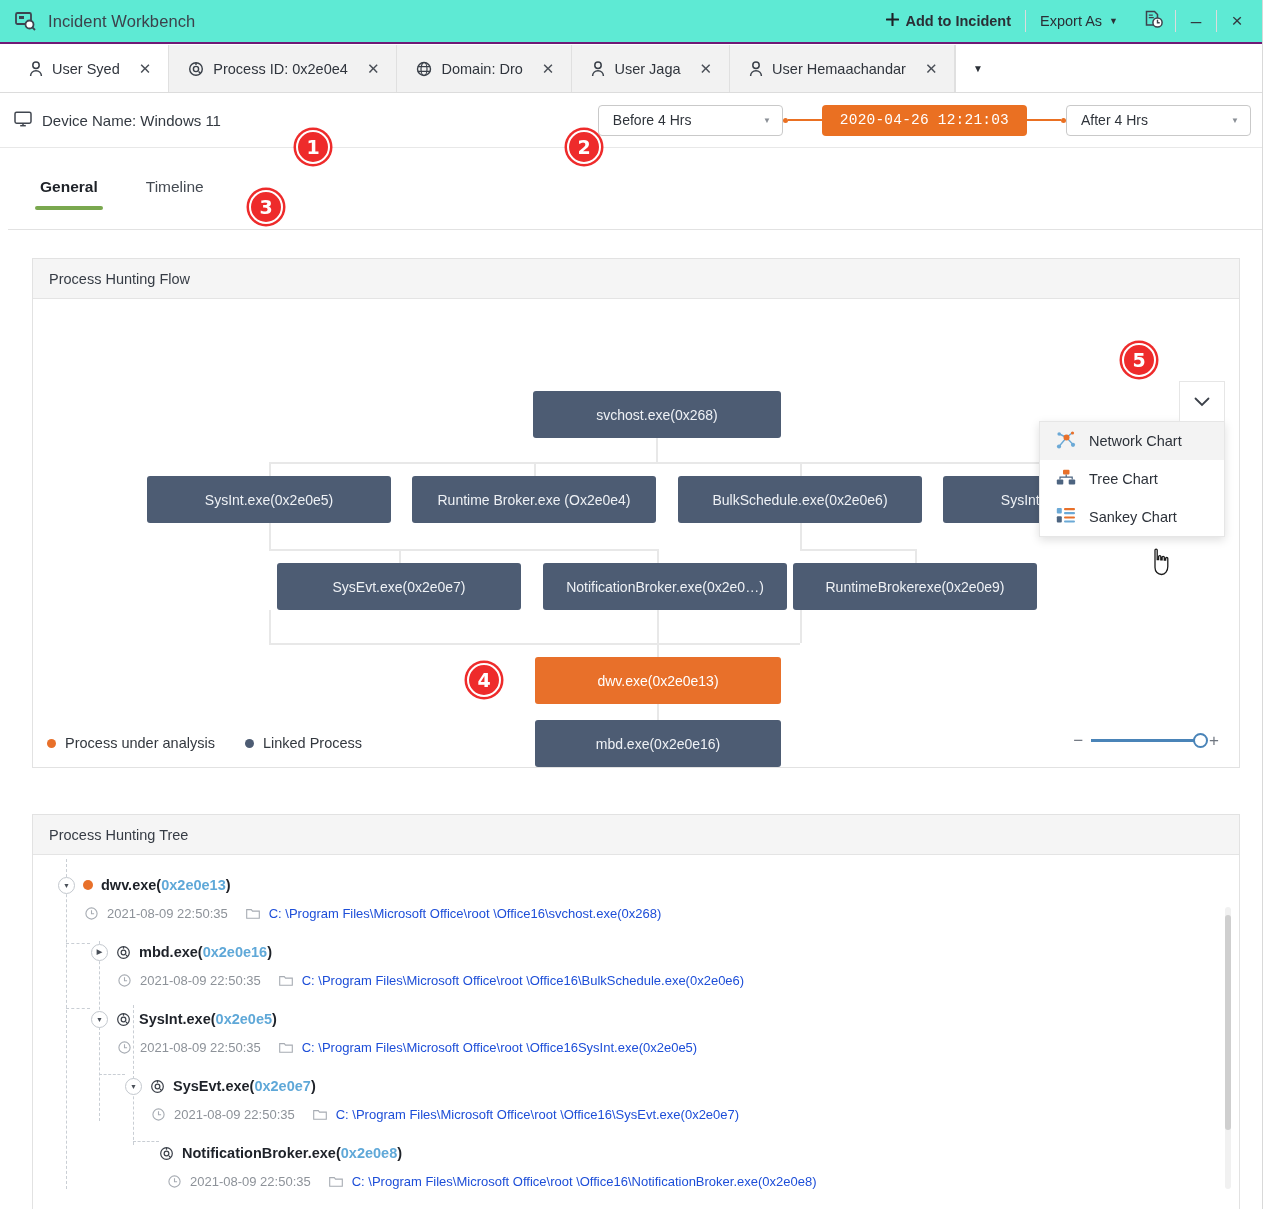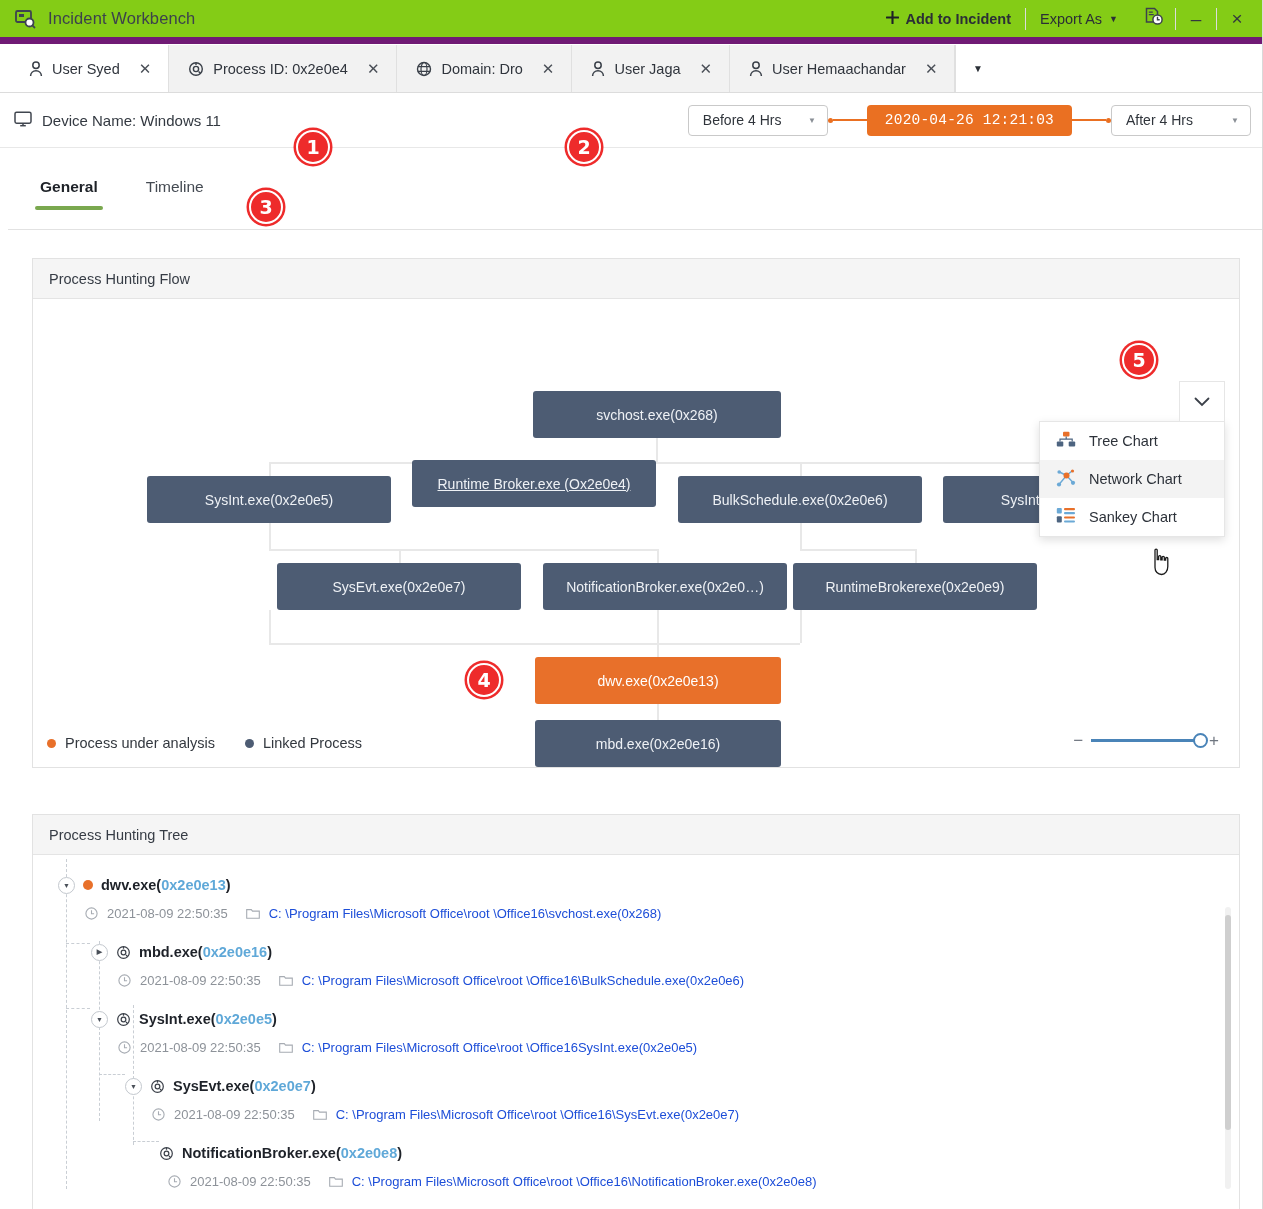--- a/index.html
+++ b/index.html
@@ -14,22 +14,22 @@
     height: 1209px;
     background: #ffffff;
     overflow: hidden;
     border-right: 1px solid #d9d9d9;
   }
 
   
   .titlebar {
     position: absolute; left: 0; top: 0;
     width: 1263px; height: 44px;
-    background: #84cc16;
-    border-bottom: 7px solid #701a75;
+    background: #5eead4;
+    border-bottom: 2px solid #701a75;
     display: flex; align-items: center;
   }
   .tb-logo {
     margin-left: 14px; width: 22px; height: 22px;
     display: flex; align-items: center; justify-content: center;
     color: #3d4450;
   }
   .tb-title {
     margin-left: 12px;
     font-size: 16.5px; color: #3c424c; letter-spacing: .1px;
@@ -94,21 +94,21 @@
   }
   .dev-name {
     margin-left: 14px; display: flex; align-items: center; gap: 10px;
     font-size: 15px; color: #333941;
   }
   .timectrl {
     margin-left: auto; margin-right: 12px;
     display: flex; align-items: center;
   }
   .time-select {
-    width: 140px; height: 31px;
+    width: 185px; height: 31px;
     border: 1px solid #c9c9c9; border-radius: 4px;
     background: #ffffff;
     display: flex; align-items: center; justify-content: space-between;
     padding: 0 11px 0 14px;
     font-size: 14px; color: #2f343b; cursor: pointer;
   }
   .time-select .sc { font-size: 8px; color: #8a8f96; }
   .time-line { width: 34px; height: 2px; background: #ea7022; }
   .time-dot { width: 5px; height: 5px; border-radius: 50%; background: #ea7022; }
   .time-pill {
@@ -448,21 +448,21 @@
       <div class="lnk v" style="left:882px; top:250px; height:14px;"></div>
 
       <div class="lnk v" style="left:236px; top:311px; height:33px;"></div>
       <div class="lnk v" style="left:767px; top:311px; height:33px;"></div>
       <div class="lnk h" style="left:236px; top:344px; width:531px;"></div>
       <div class="lnk v" style="left:624px; top:311px; height:47px;"></div>
       <div class="lnk v" style="left:624px; top:405px; height:16px;"></div>
 
       <div class="node" style="left:500px;  top:92px;  width:248px; height:47px;">svchost.exe(0x268)</div>
       <div class="node" style="left:114px;  top:177px; width:244px; height:47px;">SysInt.exe(0x2e0e5)</div>
-      <div class="node" style="left:379px;  top:161px; width:244px; height:47px;text-decoration:underline;">Runtime Broker.exe (Ox2e0e4)</div>
+      <div class="node" style="left:379px;  top:177px; width:244px; height:47px;">Runtime Broker.exe (Ox2e0e4)</div>
       <div class="node" style="left:645px;  top:177px; width:244px; height:47px;">BulkSchedule.exe(0x2e0e6)</div>
       <div class="node" style="left:910px;  top:177px; width:244px; height:47px;">SysInt.exe(0x2e0e8)</div>
       <div class="node" style="left:244px;  top:264px; width:244px; height:47px;">SysEvt.exe(0x2e0e7)</div>
       <div class="node" style="left:510px;  top:264px; width:244px; height:47px;">NotificationBroker.exe(0x2e0…)</div>
       <div class="node" style="left:760px;  top:264px; width:244px; height:47px;">RuntimeBrokerexe(0x2e0e9)</div>
       <div class="node highlight" style="left:502px;  top:358px; width:246px; height:47px;">dwv.exe(0x2e0e13)</div>
       <div class="node" style="left:502px;  top:421px; width:246px; height:47px;">mbd.exe(0x2e0e16)</div>
 
       <div class="badge" style="left:434px; top:364px;">4</div>
 
@@ -470,49 +470,49 @@
 
       <div class="ct-btn">
         <span>
           <svg width="16" height="10" viewBox="0 0 16 10">
               <path d="M1.5 1.5L8 8l6.5-6.5" stroke="#3b4049" stroke-width="1.8" fill="none" stroke-linecap="round"></path>
             </svg>
         </span>
       </div>
 
       <div class="ct-menu">
-        <div class="ct-item">
-          <span>
-            <svg width="20" height="17" viewBox="0 0 20 17">
-              <rect x="7" y="0.8" width="6.5" height="4.6" rx="1" fill="#e8702a"></rect>
-              <rect x="0.8" y="10.6" width="6.5" height="4.8" rx="1" fill="#4d6480"></rect>
-              <rect x="12.7" y="10.6" width="6.5" height="4.8" rx="1" fill="#4d6480"></rect>
-              <path d="M10.2 5.6v2.6M4 10.4V8.2h12.2v2.2M4 8.2h12.2" stroke="#4d6480" stroke-width="1.2" fill="none"></path>
-            </svg>
-          </span>
-          <span>Tree Chart</span>
-        </div>
-
         <div class="ct-item hover">
           <span>
             <svg width="20" height="18" viewBox="0 0 20 18">
               <path d="M3 15.5L10.5 6.5M10.5 6.5L3.5 3M10.5 6.5L17 13.5M10.5 6.5L16 2" stroke="#6ba9d6" stroke-width="1.4" fill="none"></path>
               <circle cx="10.5" cy="6.5" r="3" fill="#e8702a"></circle>
               <circle cx="3" cy="15.5" r="2.1" fill="#6ba9d6"></circle>
               <circle cx="17" cy="13.8" r="2.1" fill="#6ba9d6"></circle>
               <circle cx="3.2" cy="3" r="1.8" fill="#6ba9d6"></circle>
               <circle cx="16.5" cy="2" r="1.6" fill="#e8702a"></circle>
             </svg>
           </span>
           <span>Network Chart</span>
         </div>
 
         <div class="ct-item">
           <span>
             <svg width="20" height="17" viewBox="0 0 20 17">
+              <rect x="7" y="0.8" width="6.5" height="4.6" rx="1" fill="#e8702a"></rect>
+              <rect x="0.8" y="10.6" width="6.5" height="4.8" rx="1" fill="#4d6480"></rect>
+              <rect x="12.7" y="10.6" width="6.5" height="4.8" rx="1" fill="#4d6480"></rect>
+              <path d="M10.2 5.6v2.6M4 10.4V8.2h12.2v2.2M4 8.2h12.2" stroke="#4d6480" stroke-width="1.2" fill="none"></path>
+            </svg>
+          </span>
+          <span>Tree Chart</span>
+        </div>
+
+        <div class="ct-item">
+          <span>
+            <svg width="20" height="17" viewBox="0 0 20 17">
               <rect x="0.8" y="1" width="5" height="5.4" rx="1" fill="#6ba9d6"></rect>
               <rect x="0.8" y="9.2" width="5" height="6.4" rx="1" fill="#4d6480"></rect>
               <rect x="8" y="1" width="11" height="2.2" rx="1" fill="#e8702a"></rect>
               <rect x="8" y="5" width="11" height="2.2" rx="1" fill="#6ba9d6"></rect>
               <rect x="8" y="9.4" width="11" height="2.2" rx="1" fill="#e8702a"></rect>
               <rect x="8" y="13.4" width="11" height="2.2" rx="1" fill="#6ba9d6"></rect>
             </svg>
           </span>
           <span>Sankey Chart</span>
         </div>

